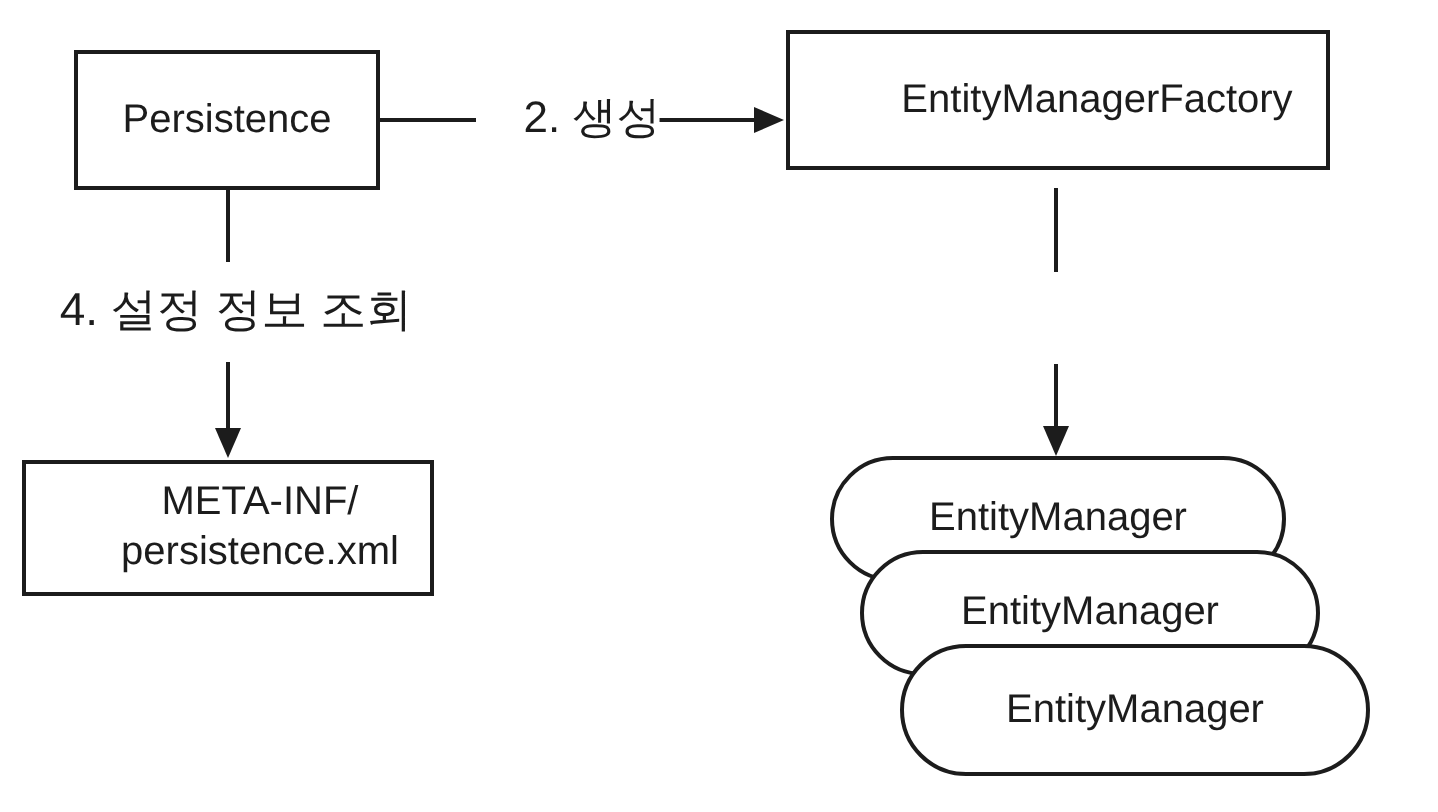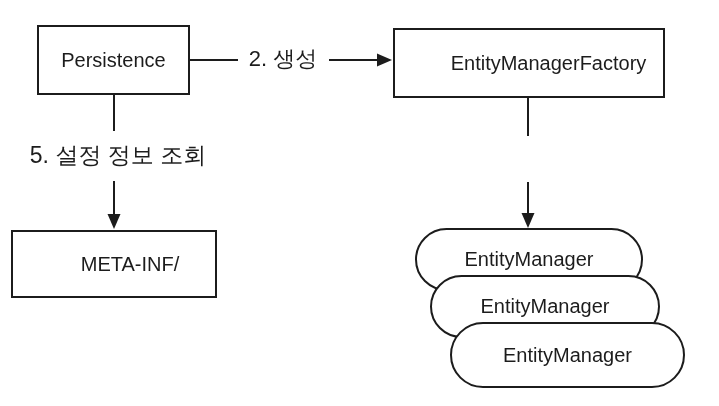--- a/index.html
+++ b/index.html
@@ -28,39 +28,39 @@
     border: 2px solid #1c1c1c;
     background: #ffffff;
     display: flex;
     align-items: center;
     justify-content: center;
     text-align: center;
     font-size: 20px;
     line-height: 1.25;
   }
   .rect-persistence { left: 37px;  top: 25px;  width: 153px; height: 70px; z-index: 1; }
-  .rect-emf         { left: 393px; top: 28px;  width: 272px; height: 70px; z-index: 1; padding-left: 39px; }
+  .rect-emf         { left: 393px; top: 15px;  width: 272px; height: 70px; z-index: 1; padding-left: 39px; }
   .rect-metainf     { left: 11px;  top: 230px; width: 206px; height: 68px; z-index: 1; padding-left: 32px; }
   .pill {
     border-radius: 32px;
     text-align: right;
   }
   .pill-1 { left: 415px; top: 228px; width: 228px; height: 63px; z-index: 2; }
   .pill-2 { left: 430px; top: 275px; width: 230px; height: 63px; z-index: 3; }
   .pill-3 { left: 450px; top: 322px; width: 235px; height: 66px; z-index: 4; border-radius: 33px; }
   .edge-label {
     position: absolute;
     transform: translate(-50%, -50%);
     white-space: nowrap;
     background: #ffffff;
     font-size: 22px;
     z-index: 1;
   }
   .label-step1 { left: 118px; top: 155px; font-size: 23px; }
-  .label-step2 { left: 283px; top: 59px; }
+  .label-step2 { left: 296px; top: 59px; }
   .label-step3 { left: 532px; top: 157px; }
 </style>
 </head>
 <body>
 
 <div class="canvas">
 
   <svg class="connectors" width="719" height="406" viewBox="0 0 719 406">
 
     <line x1="189" y1="60" x2="238" y2="60" stroke="#1c1c1c" stroke-width="2"></line>
@@ -80,29 +80,30 @@
     <span>Persistence</span>
   </div>
 
   <div class="node rect-emf">
     <span>EntityManagerFactory</span>
   </div>
 
   <div class="node rect-metainf">
     <span>
       <span>META-INF/</span><br>
+      <span>persistence.xml</span>
     </span>
   </div>
 
   <div class="node pill pill-1">
     <span>EntityManager</span>
   </div>
   <div class="node pill pill-2">
     <span>EntityManager</span>
   </div>
   <div class="node pill pill-3">
     <span>EntityManager</span>
   </div>
 
-  <div class="edge-label label-step1">5. 설정 정보 조회</div>
+  <div class="edge-label label-step1">4. 설정 정보 조회</div>
   <div class="edge-label label-step2">2. 생성</div>
 
 </div>
 
 </body></html>

